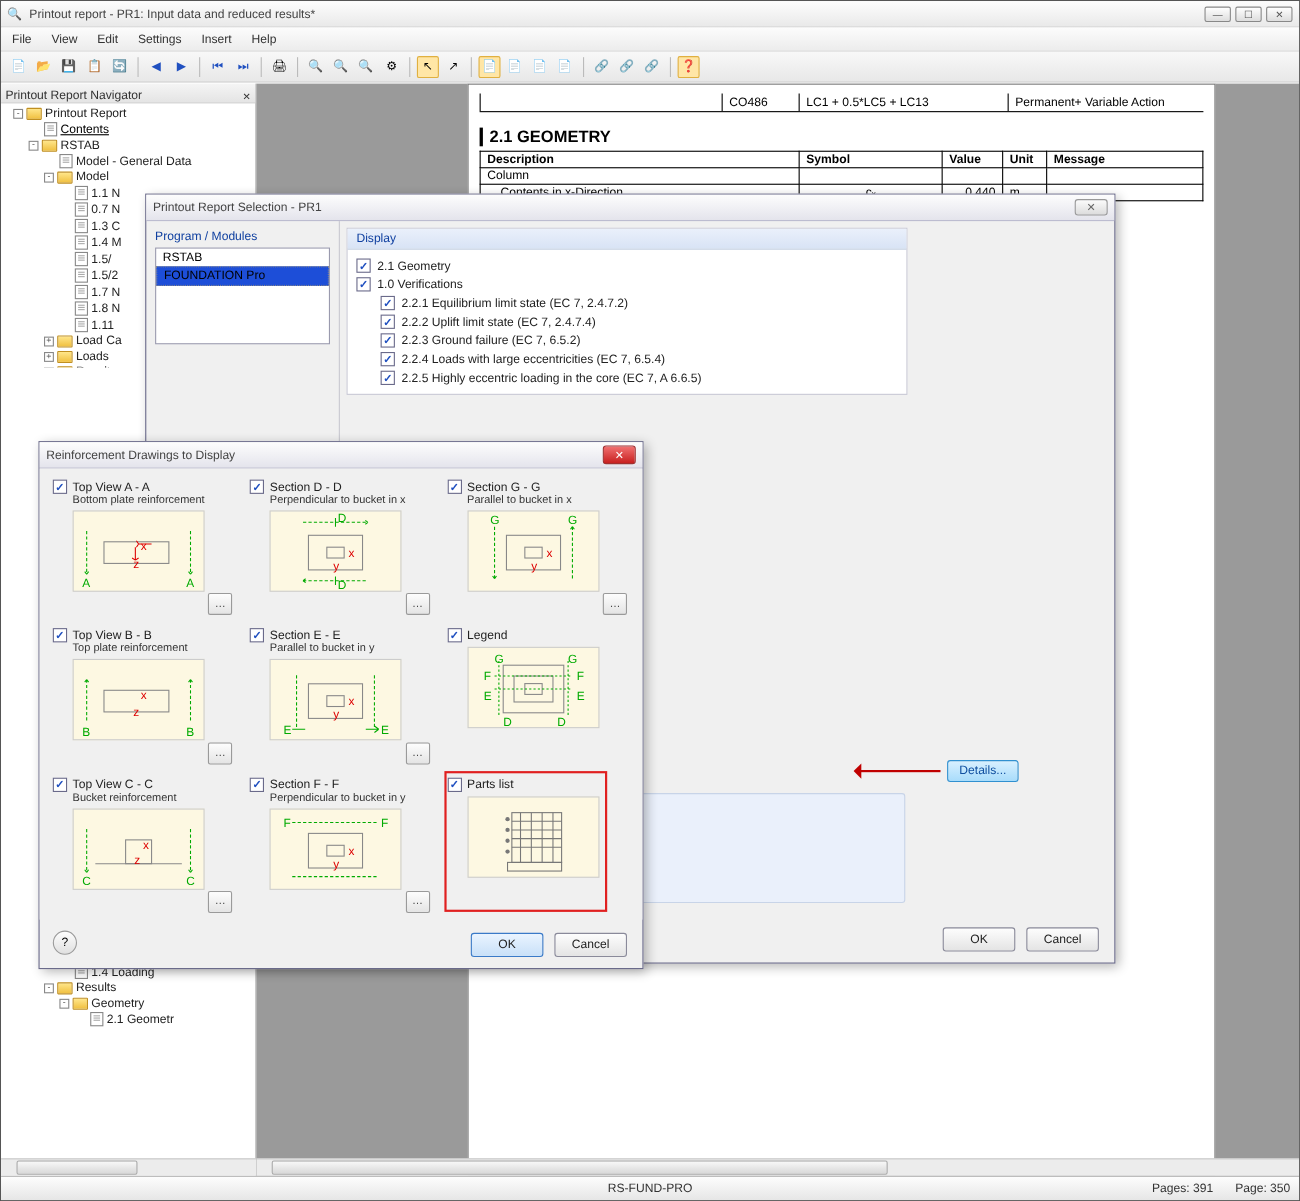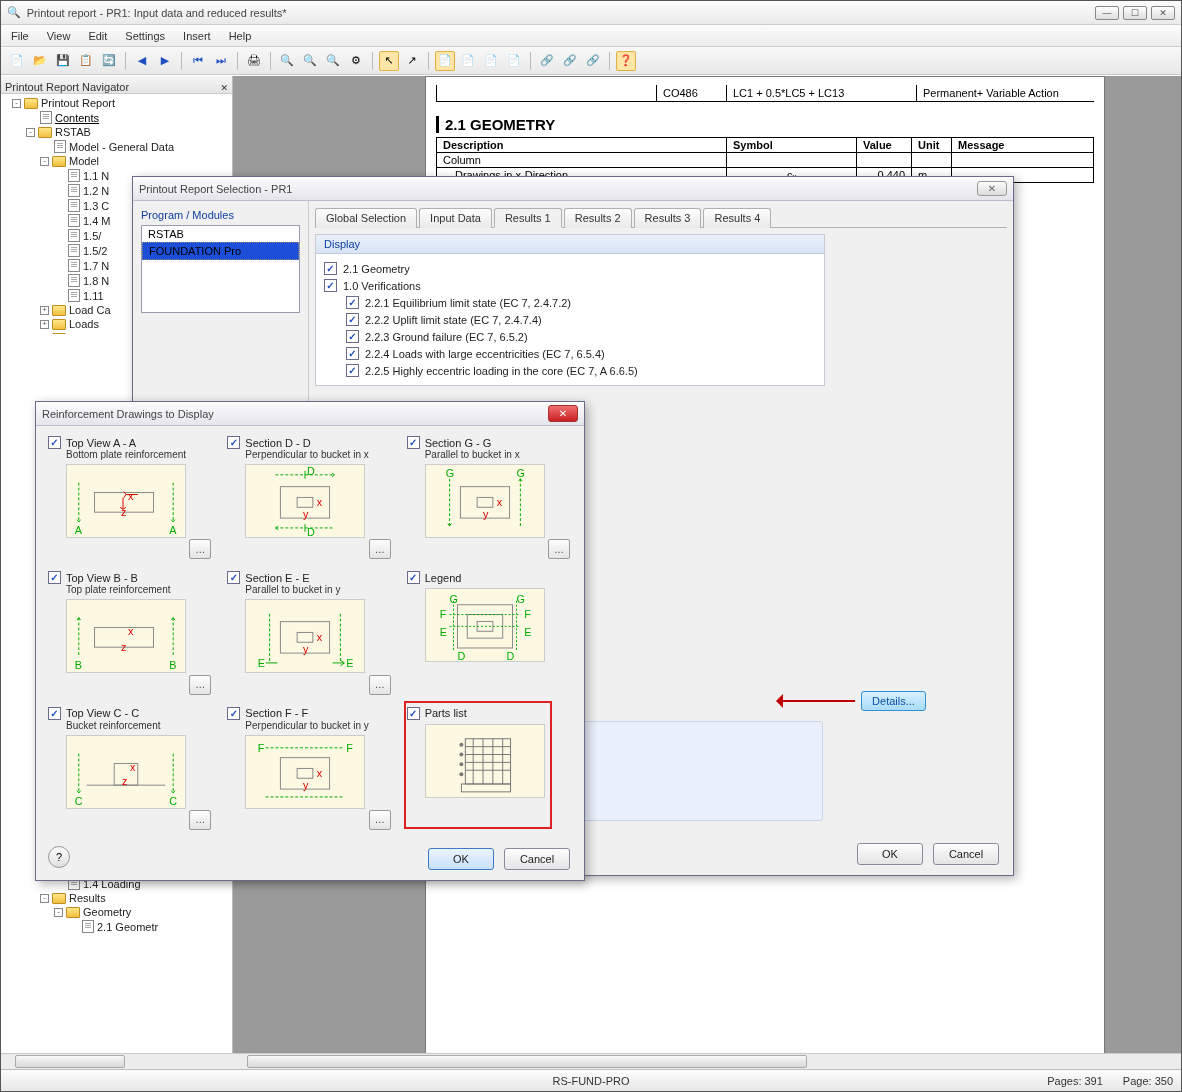--- a/index.html
+++ b/index.html
@@ -178,21 +178,21 @@
         <div class="tree-item">
           <span class="ind" style="width: 42px;"></span>
           <span style="width: 11px; display: inline-block;"></span>
           <span class="page-ico"></span>
           <span>1.1 N</span>
         </div>
         <div class="tree-item">
           <span class="ind" style="width: 42px;"></span>
           <span style="width: 11px; display: inline-block;"></span>
           <span class="page-ico"></span>
-          <span>1.2 N</span>
+          <span>0.7 N</span>
         </div>
         <div class="tree-item">
           <span class="ind" style="width: 42px;"></span>
           <span style="width: 11px; display: inline-block;"></span>
           <span class="page-ico"></span>
           <span>1.3 C</span>
         </div>
         <div class="tree-item">
           <span class="ind" style="width: 42px;"></span>
           <span style="width: 11px; display: inline-block;"></span>
@@ -318,21 +318,21 @@
             <th>Message</th>
           </tr>
           <tr>
             <td>Column</td>
                 <td></td>
                 <td></td>
                 <td></td>
                 <td></td>
           </tr>
           <tr>
-            <td style="padding-left:18px">Drawings in x-Direction</td>
+            <td style="padding-left:18px">Contents in x-Direction</td>
             <td style="text-align:center">cₓ</td>
             <td style="text-align:right">0.440</td>
             <td>m</td>
                 <td></td>
           </tr>
         </tbody>
           </table>
       </div>
     </div>
     <div class="hscroll" style="bottom:0">
@@ -356,28 +356,20 @@
   </div>
   <div class="sel-body">
     <div class="sel-left">
       <div class="sel-left-label">Program / Modules</div>
       <div class="sel-list">
         <div>RSTAB</div>
         <div class="sel">FOUNDATION Pro</div>
       </div>
     </div>
     <div class="sel-right">
-      <div class="tabs">
-        <div class="tab">Global Selection</div>
-        <div class="tab">Input Data</div>
-        <div class="tab active">Results 1</div>
-        <div class="tab">Results 2</div>
-        <div class="tab">Results 3</div>
-        <div class="tab">Results 4</div>
-      </div>
       <div class="display-box" style="width:510px">
         <div class="display-head">Display</div>
         <div class="display-body" id="checks-body">
             <div class="chk-row">
               <span class="chk">✓</span>
               <span>2.1 Geometry</span>
             </div>
             <div class="chk-row">
               <span class="chk">✓</span>
               <span>1.0 Verifications</span>

